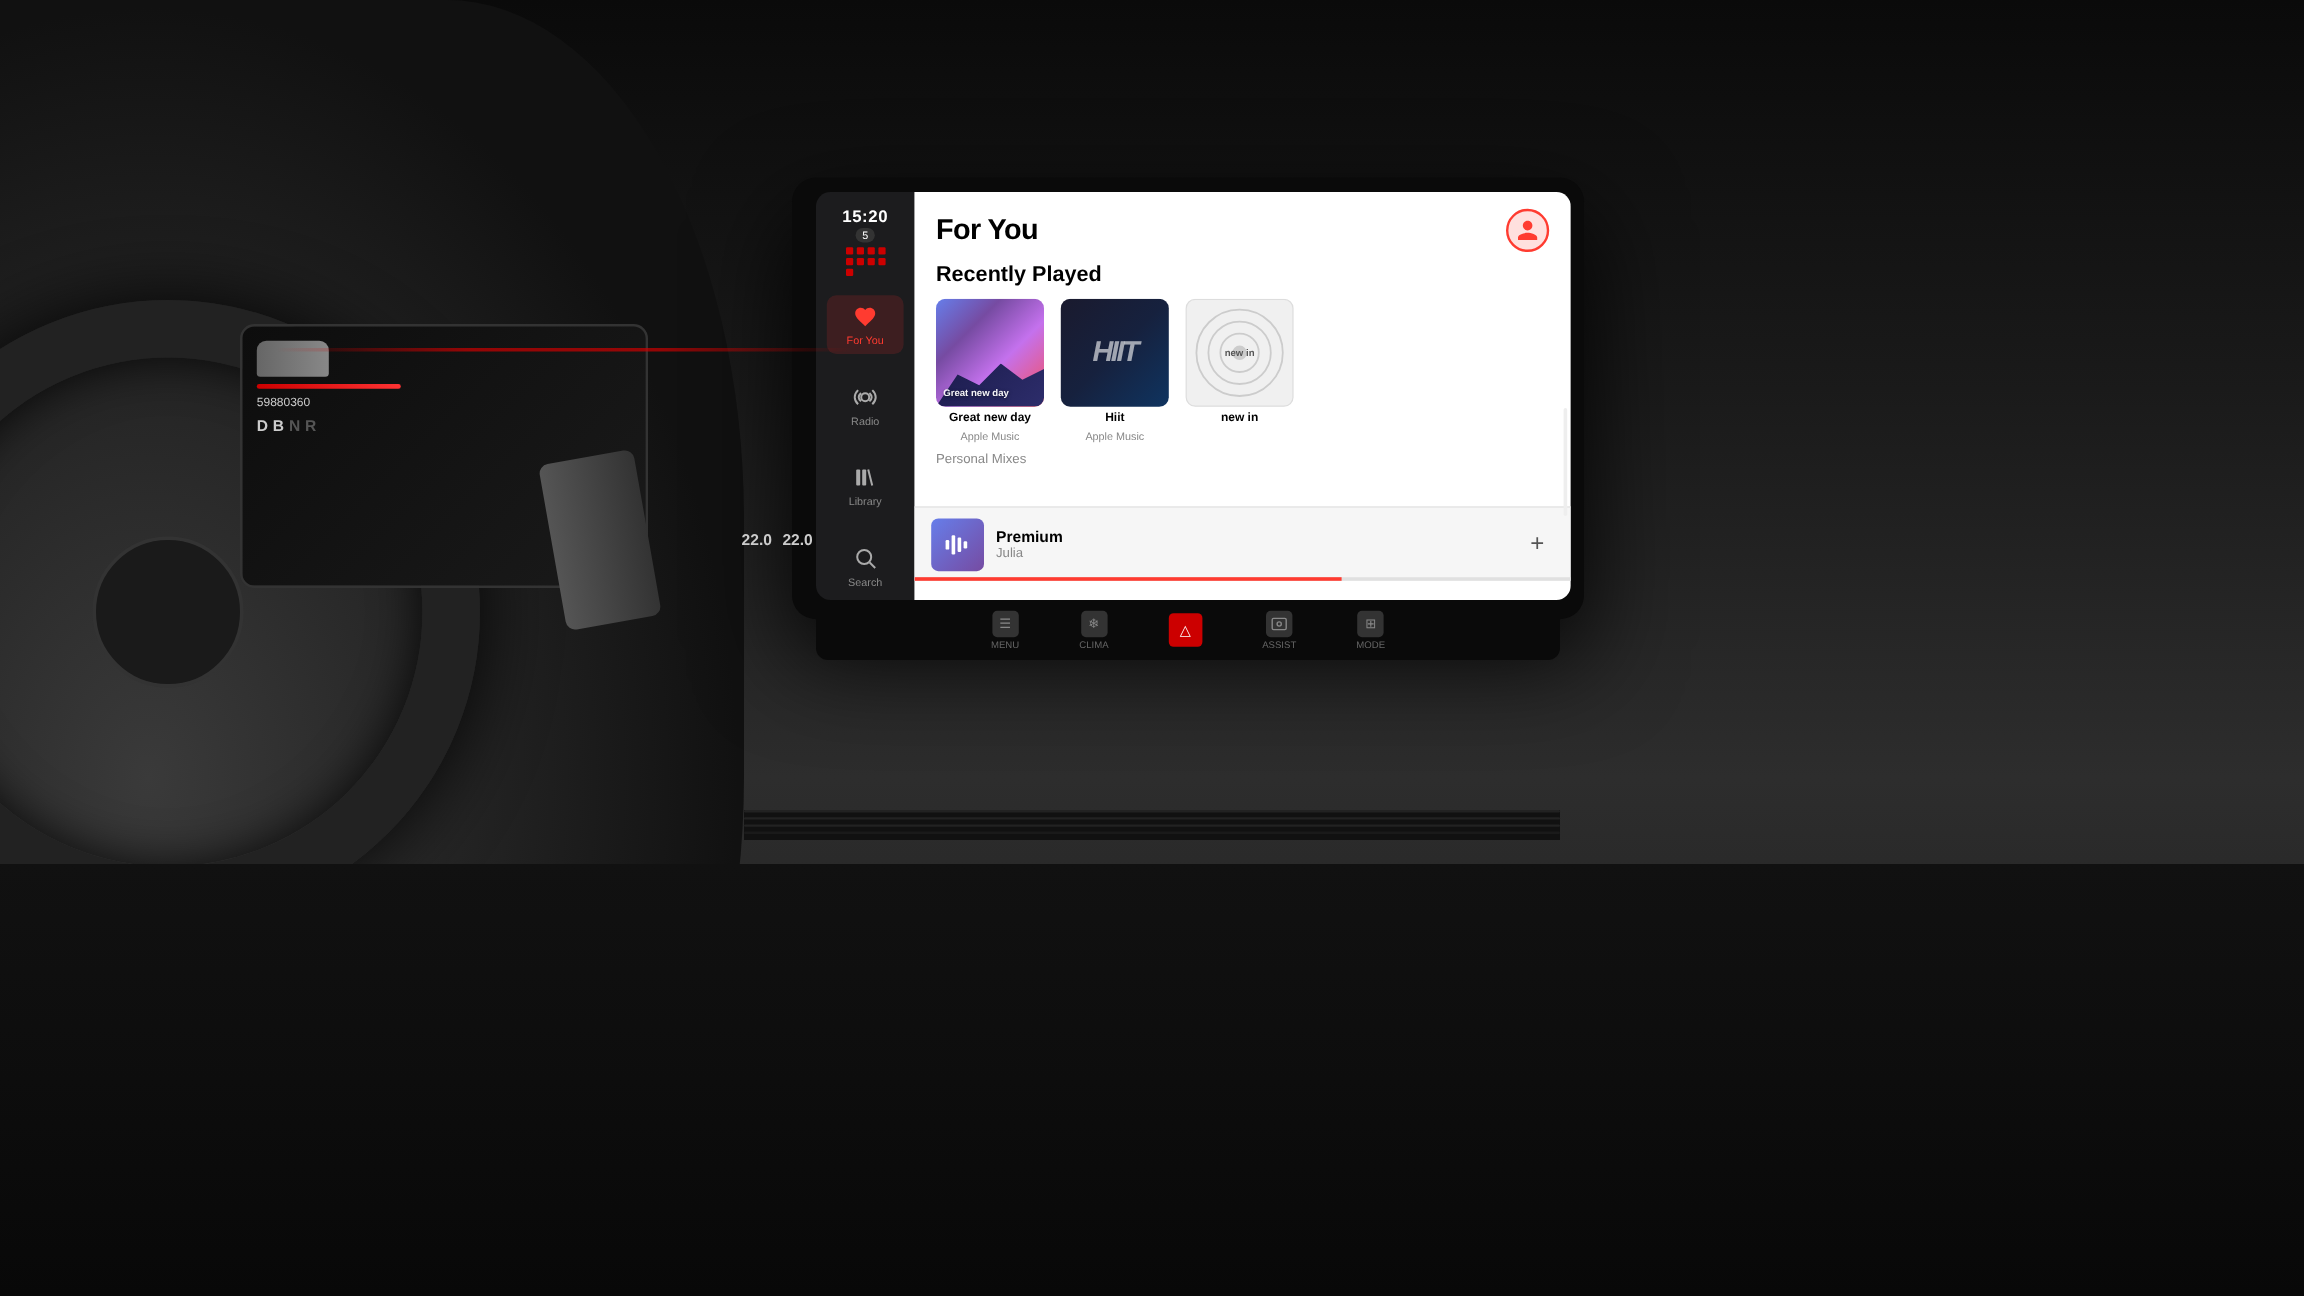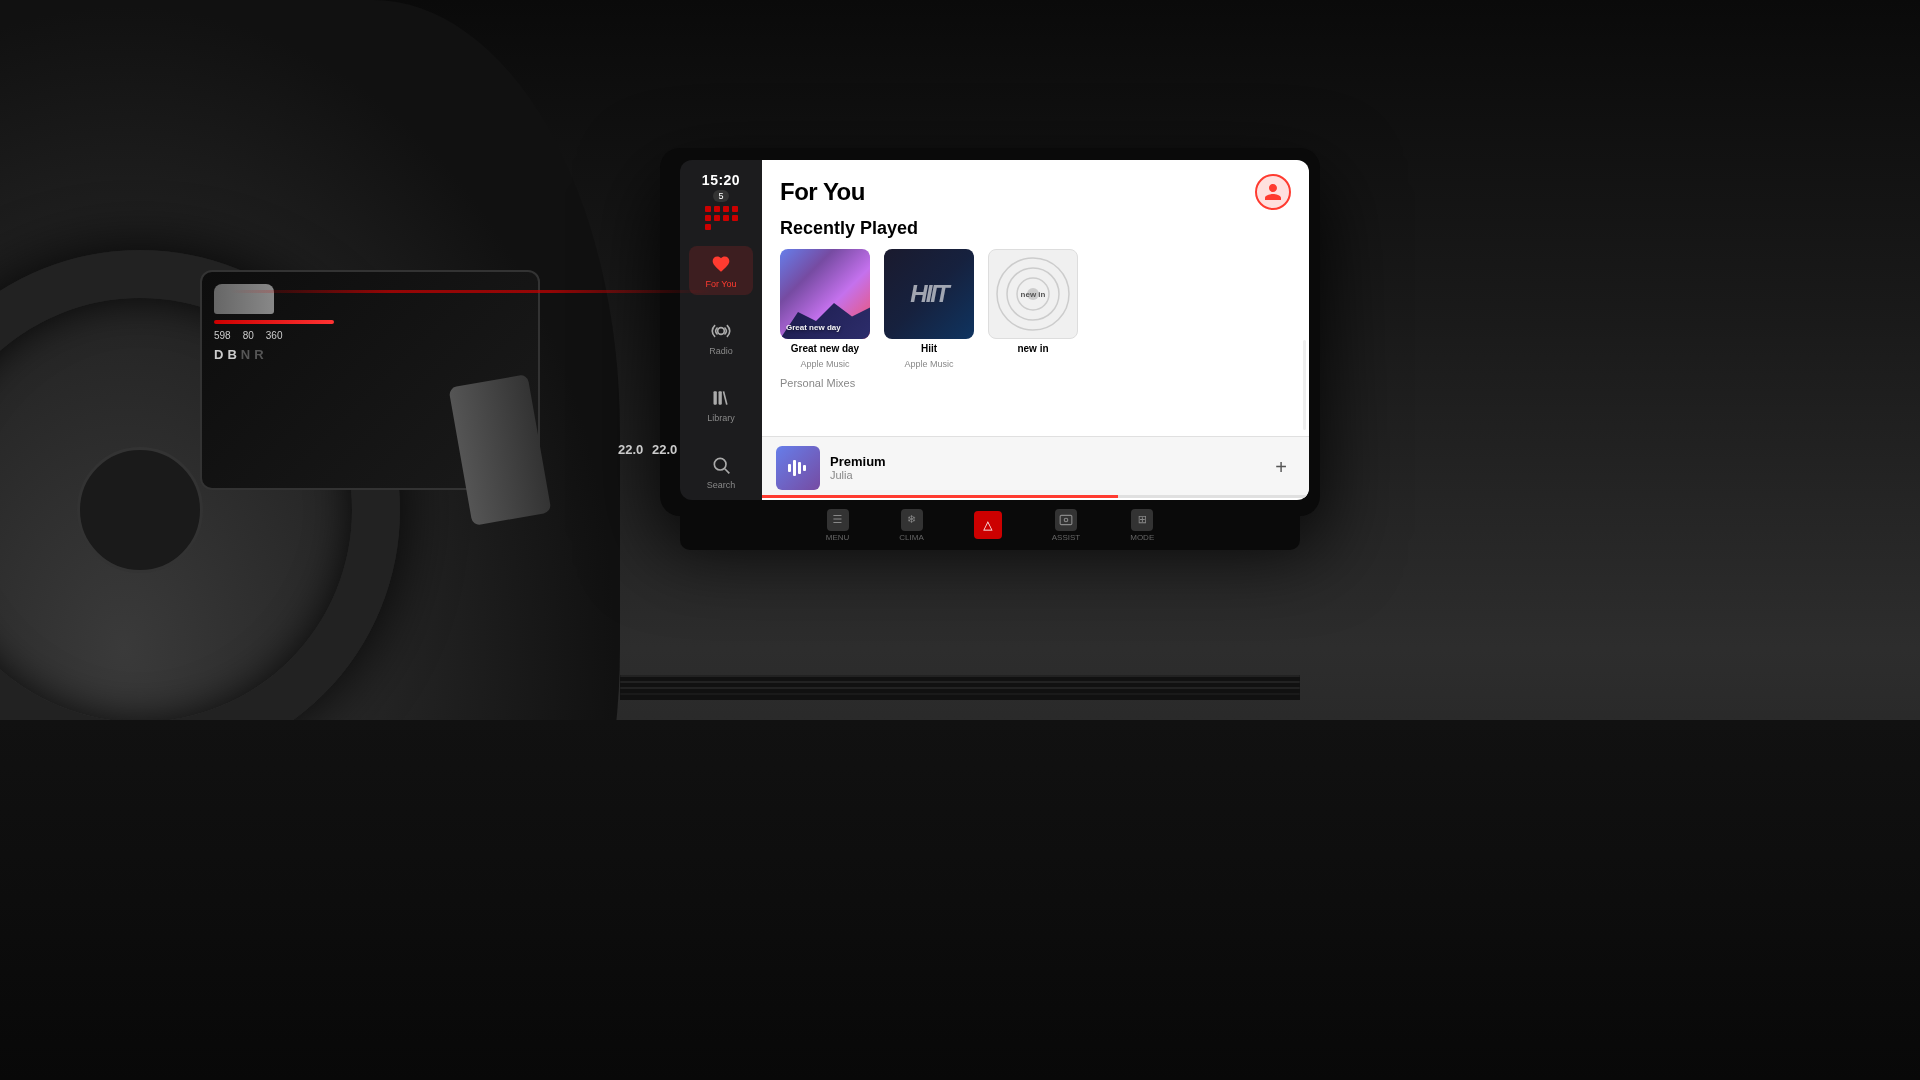--- a/index.html
+++ b/index.html
@@ -130,21 +130,21 @@
     .car-icon-small {
       width: 60px;
       height: 30px;
       background: linear-gradient(90deg, #666, #888);
       border-radius: 8px 8px 3px 3px;
       position: relative;
     }
 
     .cluster-stats {
       display: flex;
-      gap: 12px;
+      gap: 0;
       color: #ccc;
       font-size: 10px;
       align-items: center;
     }
 
     .red-bar {
       width: 120px;
       height: 4px;
       background: linear-gradient(90deg, #cc0000, #ff3333);
       border-radius: 2px;
@@ -442,21 +442,21 @@
     }
 
     .album-source {
       font-size: 9px;
       color: #888;
     }
 
     
     .now-playing-bar {
       position: absolute;
-      bottom: 2px;
+      bottom: 16px;
       left: 0;
       right: 0;
       height: 62px;
       background: rgba(245,245,245,0.95);
       border-top: 1px solid #e0e0e0;
       display: flex;
       align-items: center;
       padding: 0 14px;
       gap: 10px;
     }

